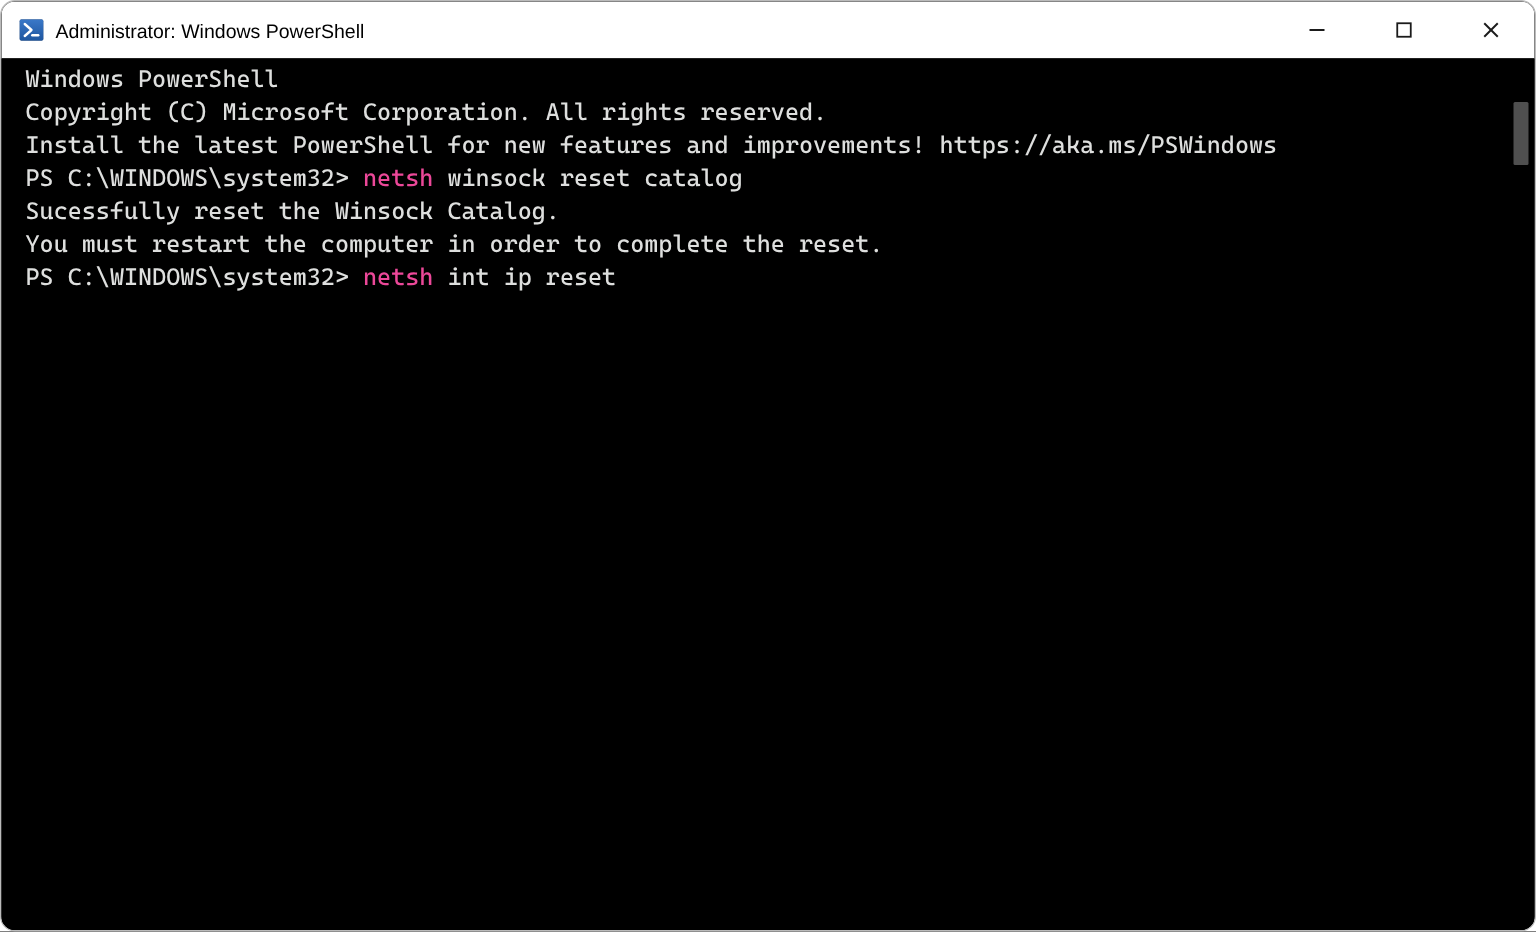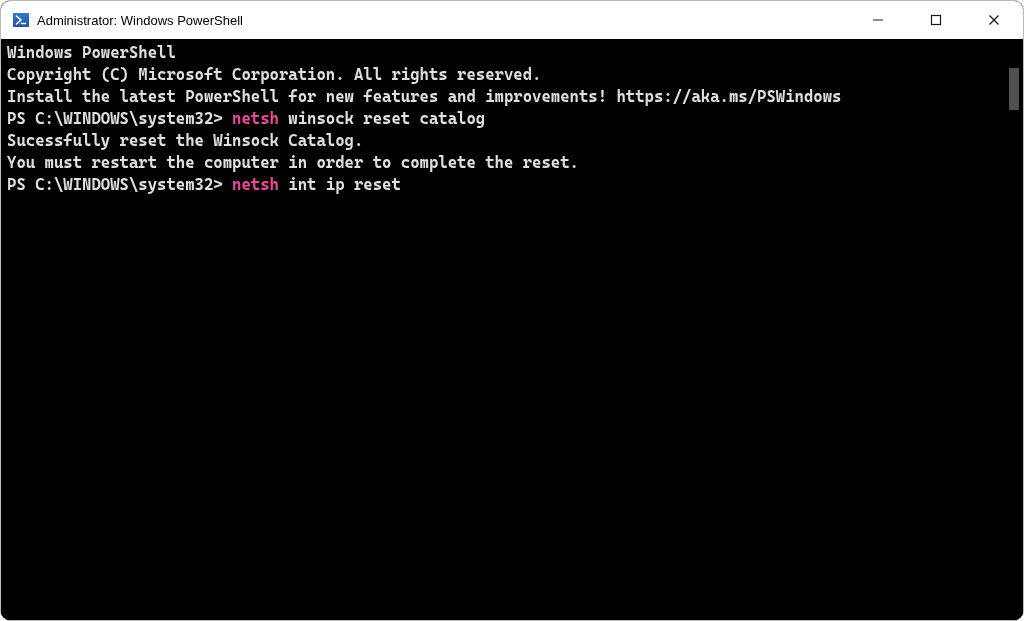--- a/index.html
+++ b/index.html
@@ -64,24 +64,23 @@
       background: #000000;
       border-top: 1px solid #000000;
     }
     .terminal {
       flex: 1;
       background: #000000;
       color: #dedfde;
       font-family: "Cascadia Mono", "Consolas", "Courier New", monospace;
       font-size: 16px;
       line-height: 22px;
-      padding: 2px 6px 6px 6px;
+      padding: 2px 6px 6px 16px;
       white-space: pre;
       overflow: hidden;
-      font-weight: bold;
     }
     .scrollbar {
       width: 16px;
       background: #000000;
       position: relative;
     }
     .scroll-thumb {
       position: absolute;
       top: 28px;
       left: 2px;

